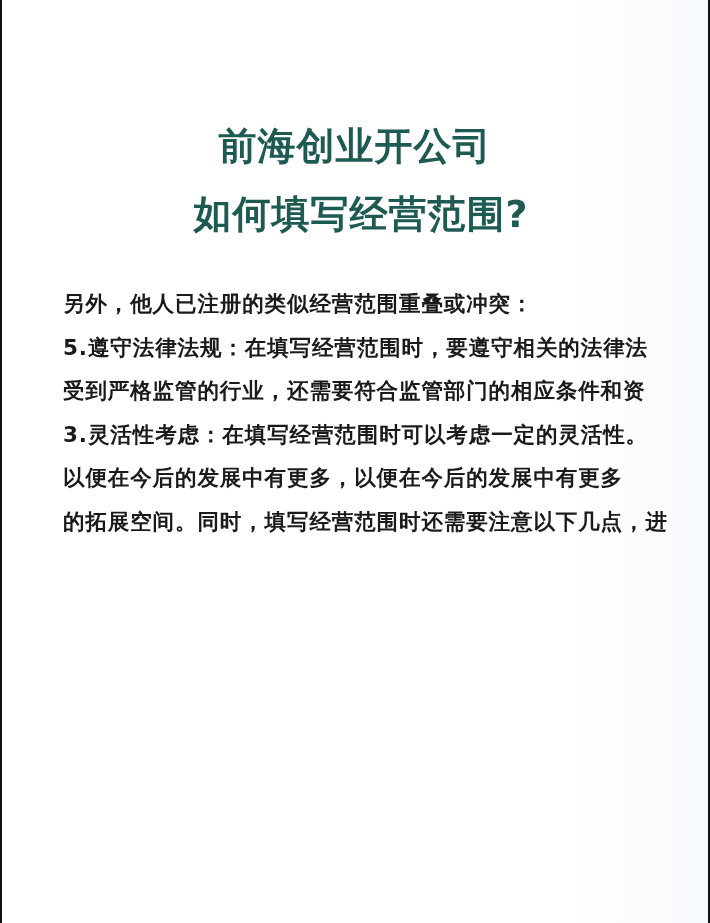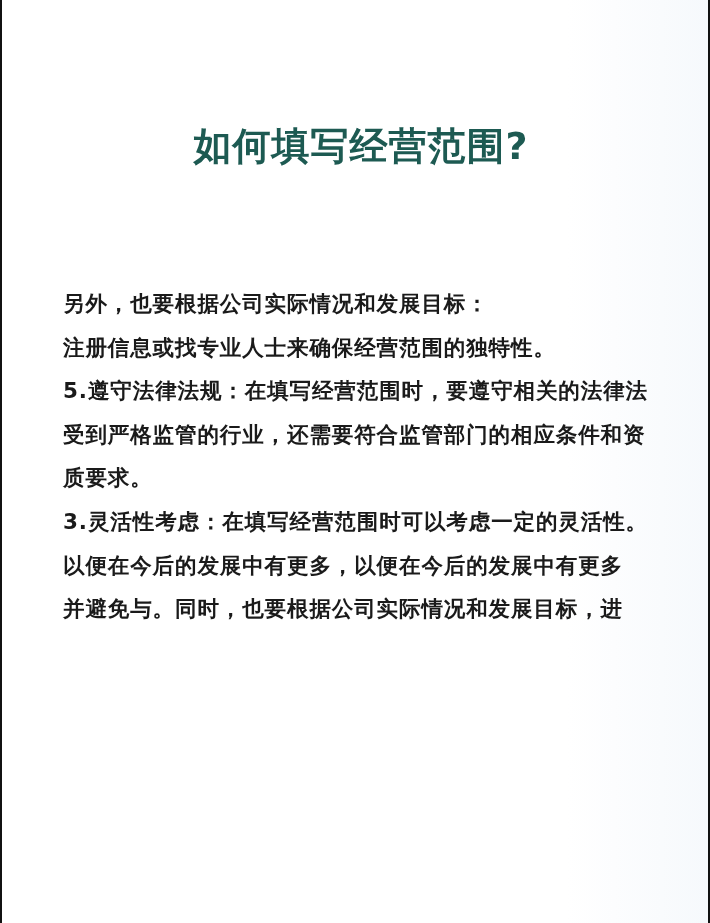--- a/index.html
+++ b/index.html
@@ -59,36 +59,35 @@
       display: block;
       white-space: nowrap;
     }
   </style>
 </head>
 <body>
 
 <div class="page">
 
   <div class="title-block">
+    <span class="title-line">前海创业开公司</span>
     <span class="title-line second">如何填写经营范围?</span>
   </div>
 
   <div class="body-text">
-    <span class="line">另外，也要根据公司实际情况和发展目标：</span>
+    <span class="line">另外，他人已注册的类似经营范围重叠或冲突：</span>
 
     <div>
-      <span class="line">注册信息或找专业人士来确保经营范围的独特性。</span>
     </div>
 
     <div>
       <span class="line">5.遵守法律法规：在填写经营范围时，要遵守相关的法律法</span>
       <span class="line">受到严格监管的行业，还需要符合监管部门的相应条件和资</span>
-      <span class="line">质要求。</span>
     </div>
 
     <div>
       <span class="line">3.灵活性考虑：在填写经营范围时可以考虑一定的灵活性。</span>
       <span class="line">以便在今后的发展中有更多，以便在今后的发展中有更多</span>
-      <span class="line">并避免与。同时，也要根据公司实际情况和发展目标，进</span>
+      <span class="line">的拓展空间。同时，填写经营范围时还需要注意以下几点，进</span>
     </div>
   </div>
 
 </div>
 
 </body></html>

